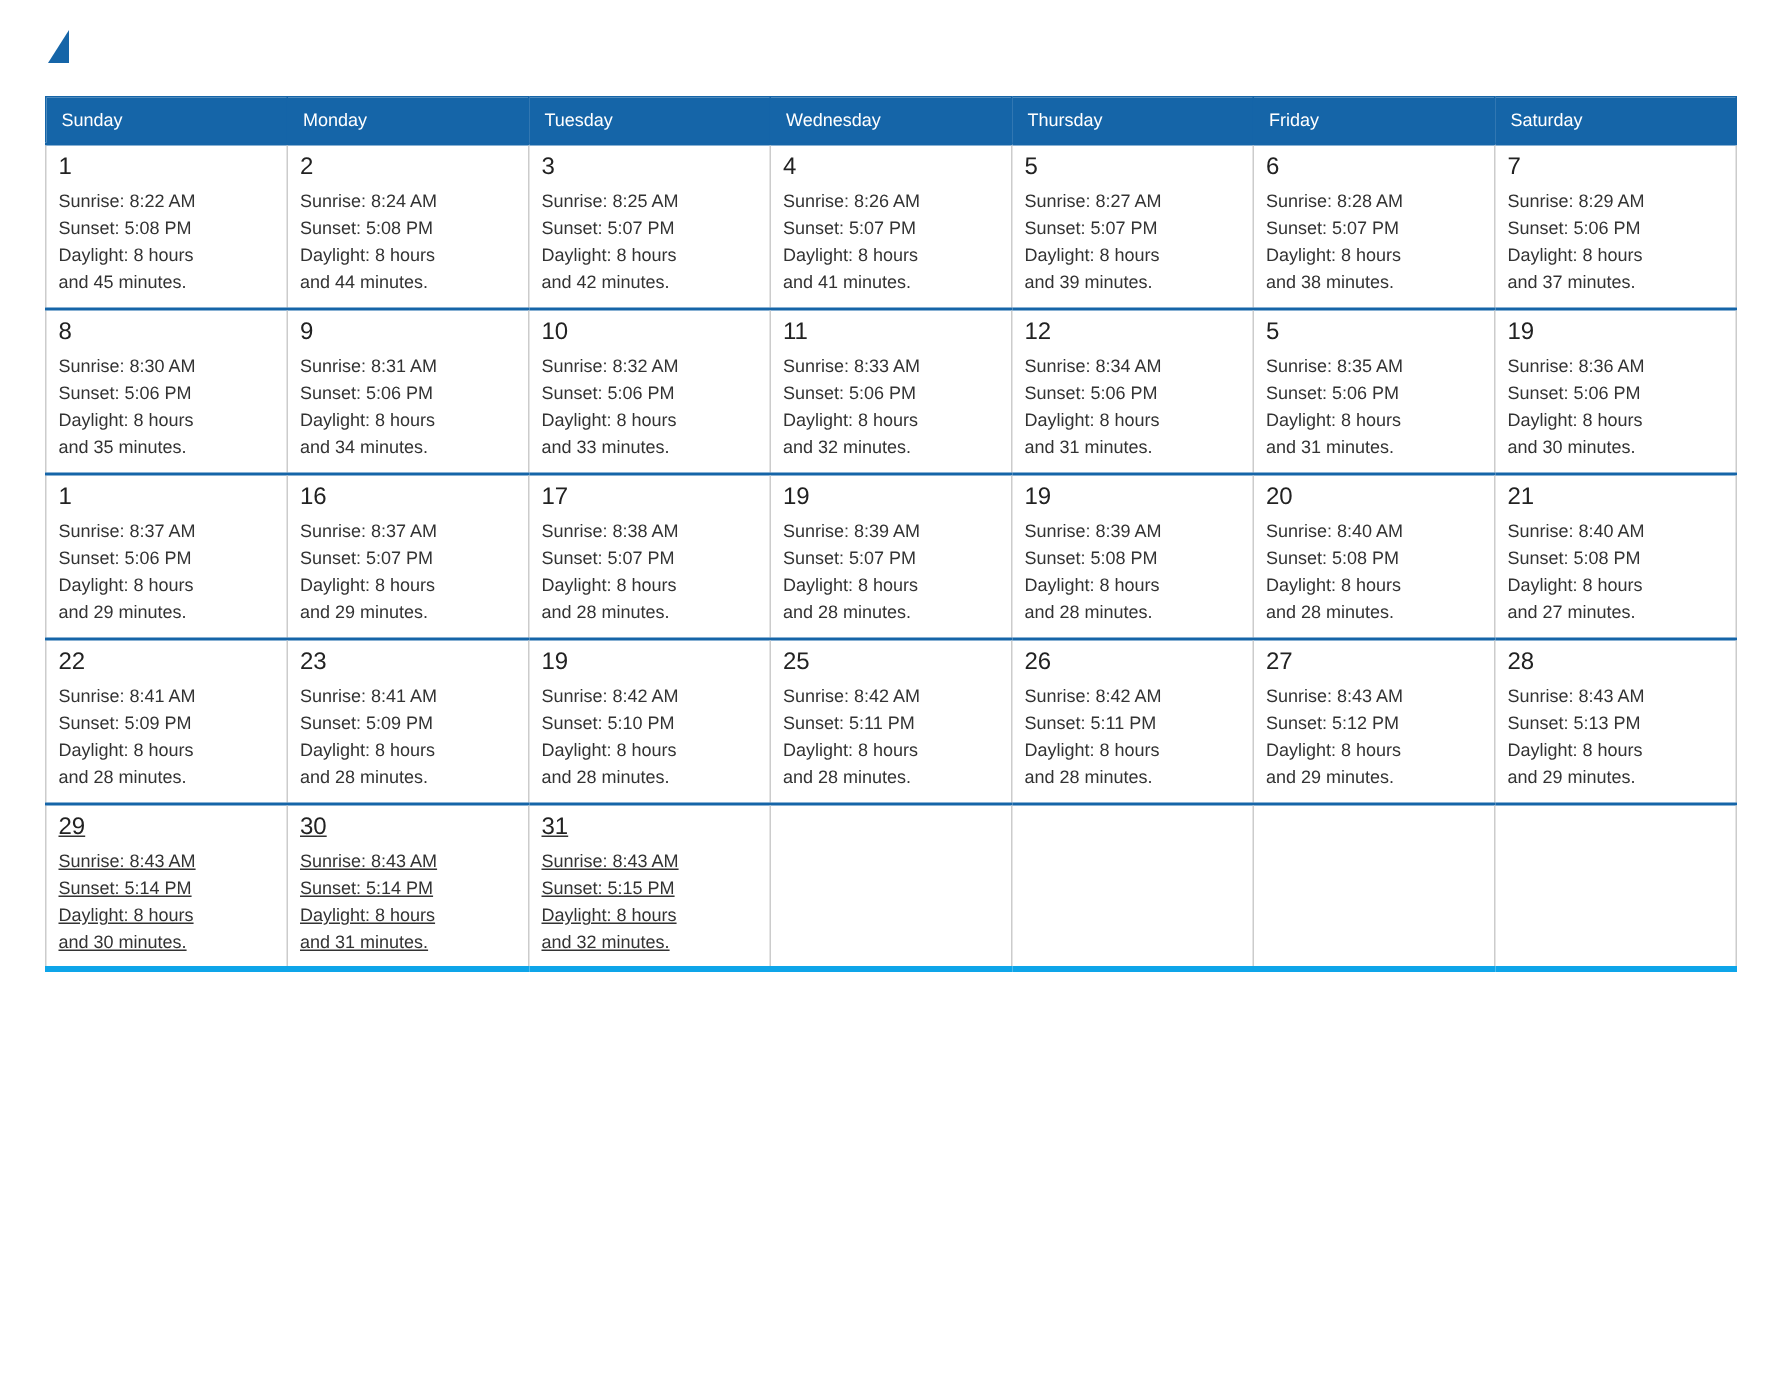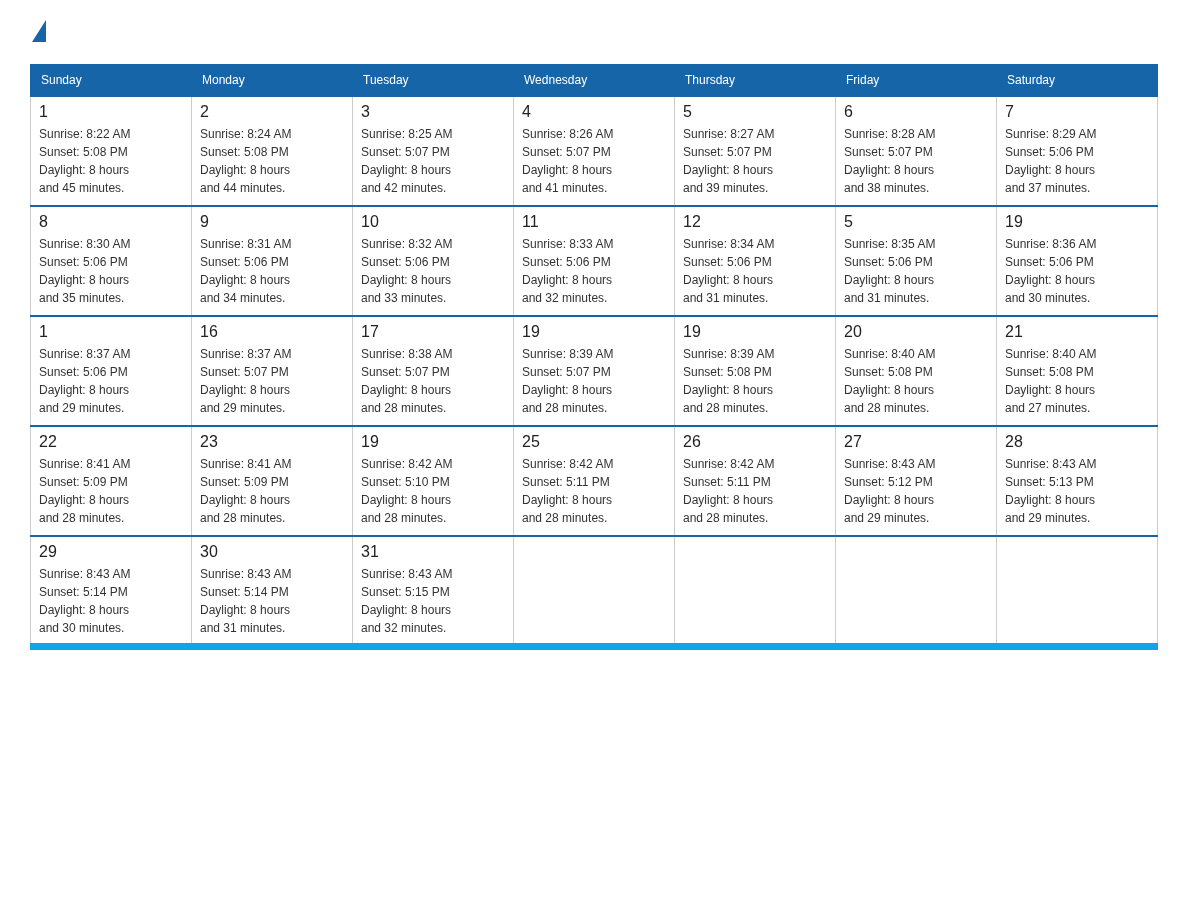--- a/index.html
+++ b/index.html
@@ -97,21 +97,22 @@
     .day-info {
       font-size: 12px;
       line-height: 1.5;
       color: #333;
     }
     .empty-cell {
       background: #ffffff;
       border-top: 2px solid #1565a8;
     }
     .last-row td {
-      border-bottom: 7px solid #0ea5e9;
+      border-bottom: 4px solid #0ea5e9;
+      text-decoration: underline;
     }
   </style>
 </head>
 <body>
 
 <div class="header-area">
   <div class="logo">
     <div class="logo-top">
       <span class="logo-general"></span>
       <div class="logo-triangle"></div>

